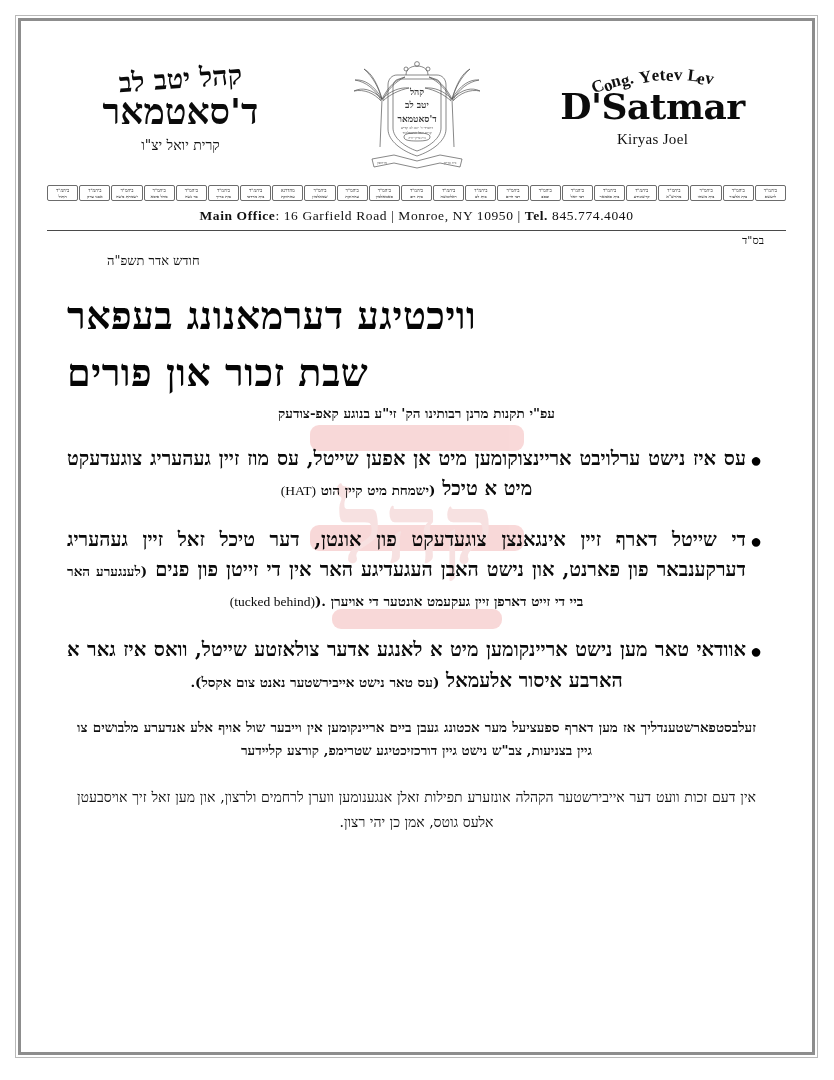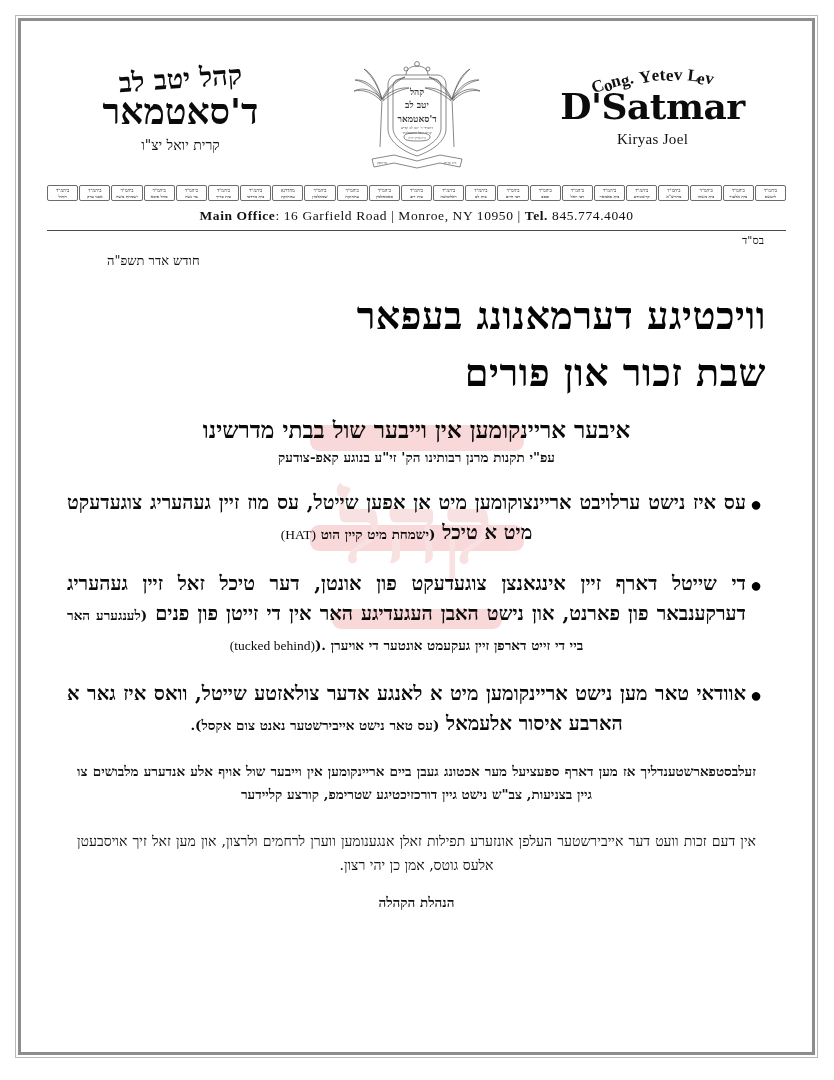--- a/index.html
+++ b/index.html
@@ -230,21 +230,21 @@
     text-align: left;
     font-family: "DejaVu Serif", serif;
     font-size: 13px;
     color: #111;
     margin-top: 6px;
     direction: rtl;
     padding-left: 40px;
   }
 
   .title-block {
-    text-align: right;
+    text-align: left;
     direction: rtl;
     margin-top: 18px;
   }
   .title-line {
     font-family: "DejaVu Serif", serif;
     font-weight: bold;
     font-size: 38px;
     color: #050505;
     line-height: 1.5;
     letter-spacing: .5px;
@@ -517,37 +517,35 @@
     <div class="doc-body">
 
       <div class="bsd">בס"ד</div>
       <div class="date-line">חודש אדר תשפ"ה</div>
 
       <div class="title-block">
         <div class="title-line">וויכטיגע דערמאנונג בעפאר</div>
         <div class="title-line">שבת זכור און פורים</div>
       </div>
 
-      <div class="subtitle">איבער אריינקומען אין וייבער שול בבתי מדרשינו</div>
       <div class="subtitle-small">עפ"י תקנות מרנן רבותינו הק' זי"ע בנוגע קאפ-צודעק</div>
 
       <div class="bullets">
           <div class="bullet-item">
             <div class="bullet-dot">●</div>
             <div class="bullet-text"><span>עס איז נישט ערלויבט אריינצוקומען מיט אן אפען שייטל, עס מוז זיין געהעריג צוגעדעקט מיט א טיכל </span><span class="paren">(ישמחת מיט קיין הוט </span><span class="latin">(HAT)</span></div>
           </div>
           <div class="bullet-item">
             <div class="bullet-dot">●</div>
             <div class="bullet-text"><span>די שייטל דארף זיין אינגאנצן צוגעדעקט פון אונטן, דער טיכל זאל זיין געהעריג דערקענבאר פון פארנט, און נישט האבן העגעדיגע האר אין די זייטן פון פנים </span><span class="paren">(לענגערע האר ביי די זייט דארפן זיין געקעמט אונטער די אויערן </span><span class="latin">(tucked behind)</span><span class="paren">).‎</span></div>
           </div>
           <div class="bullet-item">
             <div class="bullet-dot">●</div>
             <div class="bullet-text"><span>אוודאי טאר מען נישט אריינקומען מיט א לאנגע אדער צולאזטע שייטל, וואס איז גאר א הארבע איסור אלעמאל </span><span class="paren">(עס טאר נישט אייבירשטער נאנט צום אקסל).</span></div>
           </div>
         </div>
 
       <div class="closing-para">זעלבסטפארשטענדליך אז מען דארף ספעציעל מער אכטונג געבן ביים אריינקומען אין וייבער שול אויף אלע אנדערע מלבושים צו גיין בצניעות, צב"ש נישט גיין דורכזיכטיגע שטרימפ, קורצע קליידער</div>
-      <div class="closing-para two">אין דעם זכות וועט דער אייבירשטער העלפן אונזערע תפילות זאלן אנגענומען ווערן לרחמים ולרצון, און מען זאל זיך אויסבעטן אלעס גוטס, אמן כן יהי רצון.</div>
-      <div class="signature">הנהלת הקהלה</div>
+      <div class="closing-para two">אין דעם זכות וועט דער אייבירשטער הקהלה אונזערע תפילות זאלן אנגענומען ווערן לרחמים ולרצון, און מען זאל זיך אויסבעטן אלעס גוטס, אמן כן יהי רצון.</div>
 
     </div>
   </div>
 </div>
 
 </body></html>

